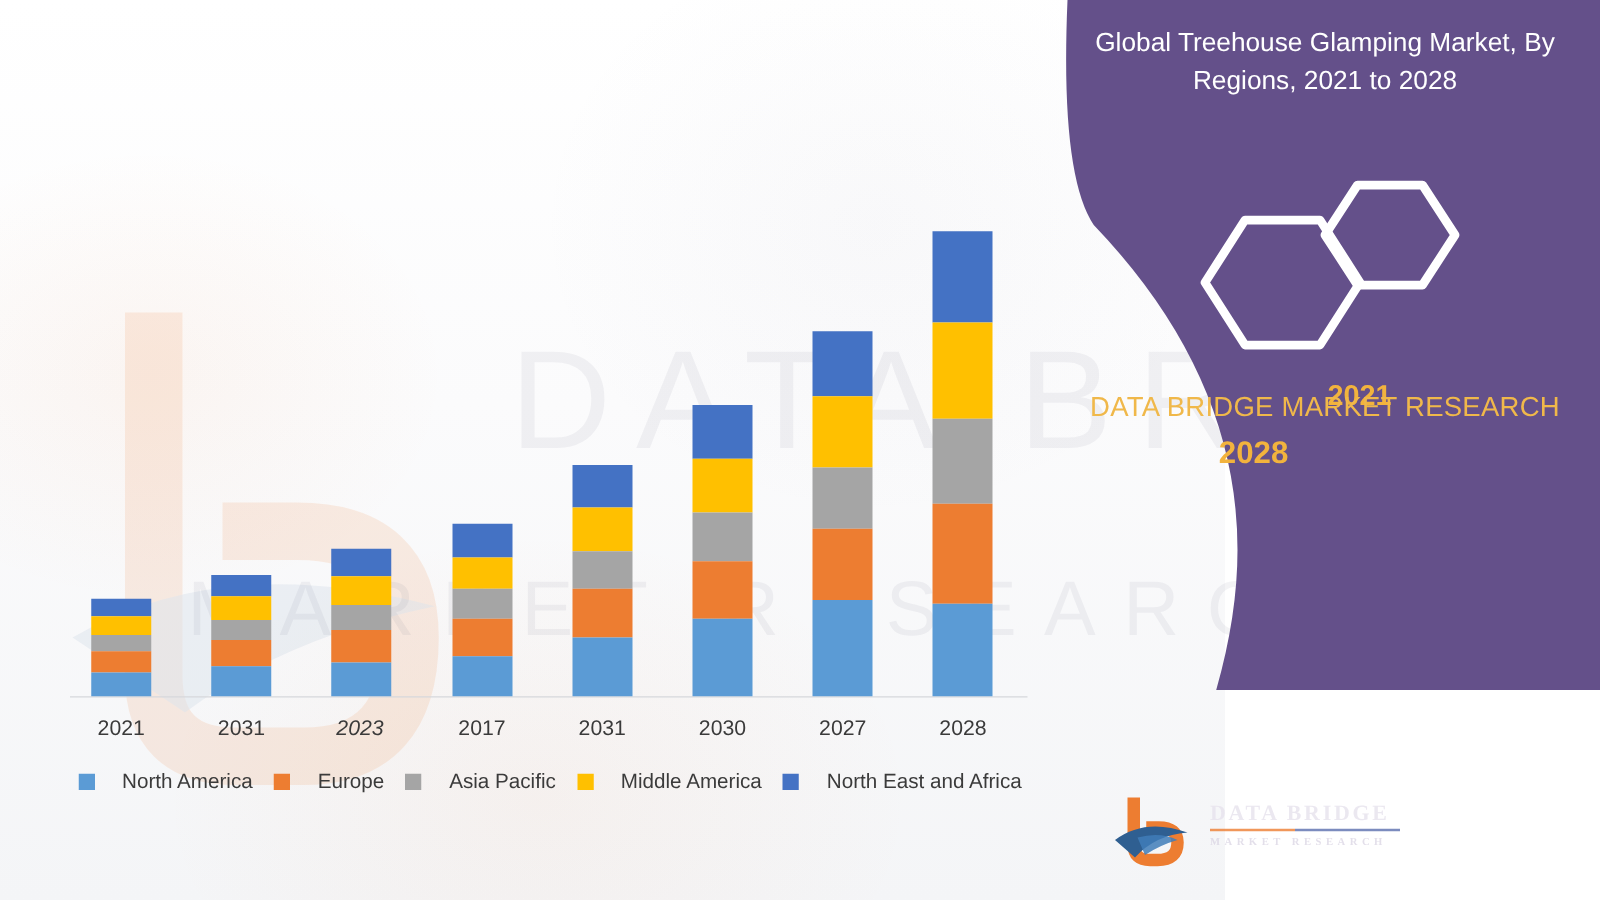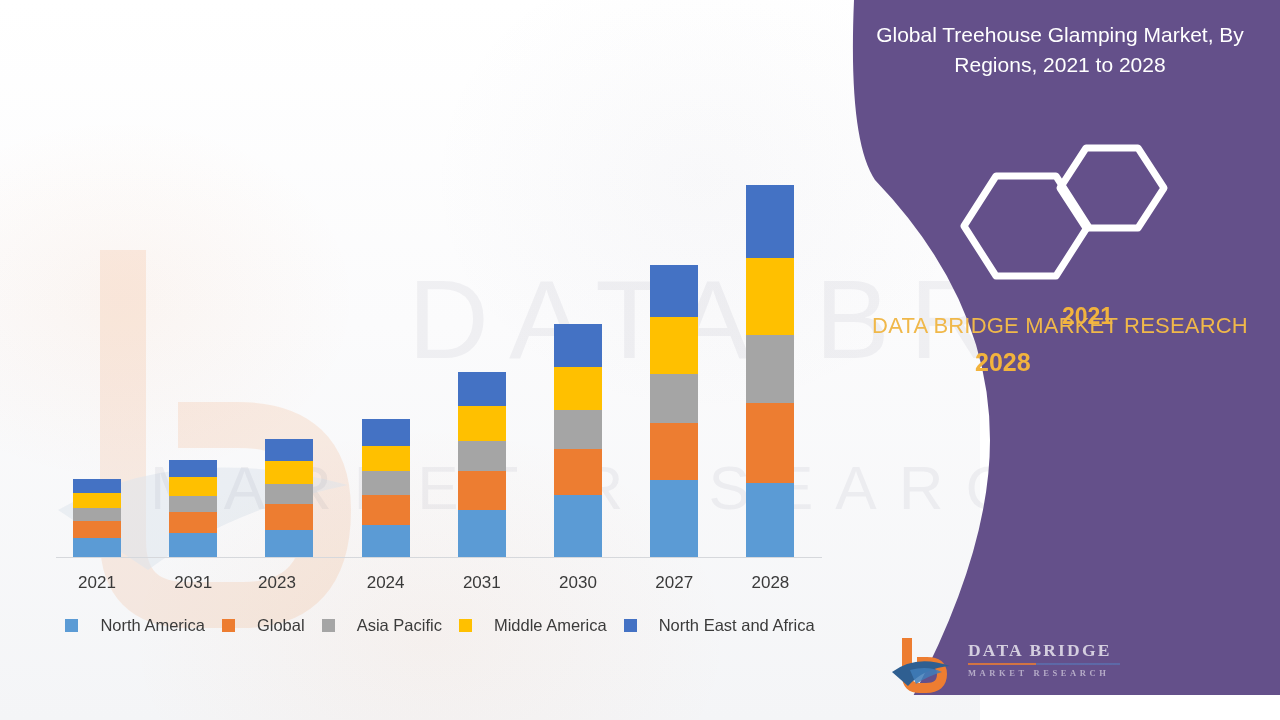--- a/index.html
+++ b/index.html
@@ -60,21 +60,21 @@
   .legend {
     position: absolute; left: 50px; top: 616px; width: 780px;
     display: flex; align-items: center; justify-content: center; gap: 17px;
   }
   .legend-item { display: flex; align-items: center; gap: 22px; }
   .legend-swatch { width: 13px; height: 13px; flex: 0 0 13px; }
   .legend-label { font-size: 16.5px; color: #3b3b3b; white-space: nowrap; }
 
   
   .purple-panel {
-    position: absolute; right: 0; top: 0; width: 440px; height: 695px;
+    position: absolute; right: 0; top: 0; width: 440px; height: 552px;
     overflow: hidden;
   }
   .purple-svg { position: absolute; inset: 0; width: 440px; height: 720px; }
   .panel-title {
     position: absolute; left: 20px; top: 20px; width: 400px; text-align: center;
     color: #ffffff; font-size: 21px; line-height: 30px; font-weight: 400;
   }
   .hexwrap { position: absolute; left: 110px; top: 130px; width: 230px; height: 160px; }
   .hex-year {
     position: absolute; color: #f2b33d; font-weight: 600; white-space: nowrap;
@@ -174,37 +174,37 @@
           <div class="seg" title="North America 2028: 109" style="height: 74.2583px; background: rgb(91, 155, 213);"></div>
           <div class="seg" title="Europe 2028: 117" style="height: 79.7084px; background: rgb(237, 125, 49);"></div>
           <div class="seg" title="Asia Pacific 2028: 100" style="height: 68.1269px; background: rgb(165, 165, 165);"></div>
           <div class="seg" title="South America 2028: 113" style="height: 76.9834px; background: rgb(255, 192, 0);"></div>
           <div class="seg" title="Middle East and Africa 2028: 107" style="height: 72.8958px; background: rgb(68, 114, 196);"></div>
         </div>
       </div>
     <div id="xlabels-host">
         <div class="x-label" style="left: 52px;">2021</div>
         <div class="x-label" style="left: 148.2px;">2031</div>
-        <div class="x-label" style="left: 232px;">2023</div>
-        <div class="x-label" style="left: 340.6px;">2024</div>
+        <div class="x-label" style="left: 243px; font-style: italic;">2023</div>
+        <div class="x-label" style="left: 340.6px;">2017</div>
         <div class="x-label" style="left: 436.8px;">2031</div>
         <div class="x-label" style="left: 533px;">2030</div>
         <div class="x-label" style="left: 629.2px;">2027</div>
         <div class="x-label" style="left: 725.4px;">2028</div>
       </div>
   </div>
 
   <div class="legend" id="legend-host">
       <div class="legend-item">
         <span class="legend-swatch" style="background: rgb(91, 155, 213);"></span>
         <span class="legend-label">North America</span>
       </div>
       <div class="legend-item">
         <span class="legend-swatch" style="background: rgb(237, 125, 49);"></span>
-        <span class="legend-label">Global</span>
+        <span class="legend-label">Europe</span>
       </div>
       <div class="legend-item">
         <span class="legend-swatch" style="background: rgb(165, 165, 165);"></span>
         <span class="legend-label">Asia Pacific</span>
       </div>
       <div class="legend-item">
         <span class="legend-swatch" style="background: rgb(255, 192, 0);"></span>
         <span class="legend-label">Middle America</span>
       </div>
       <div class="legend-item">

